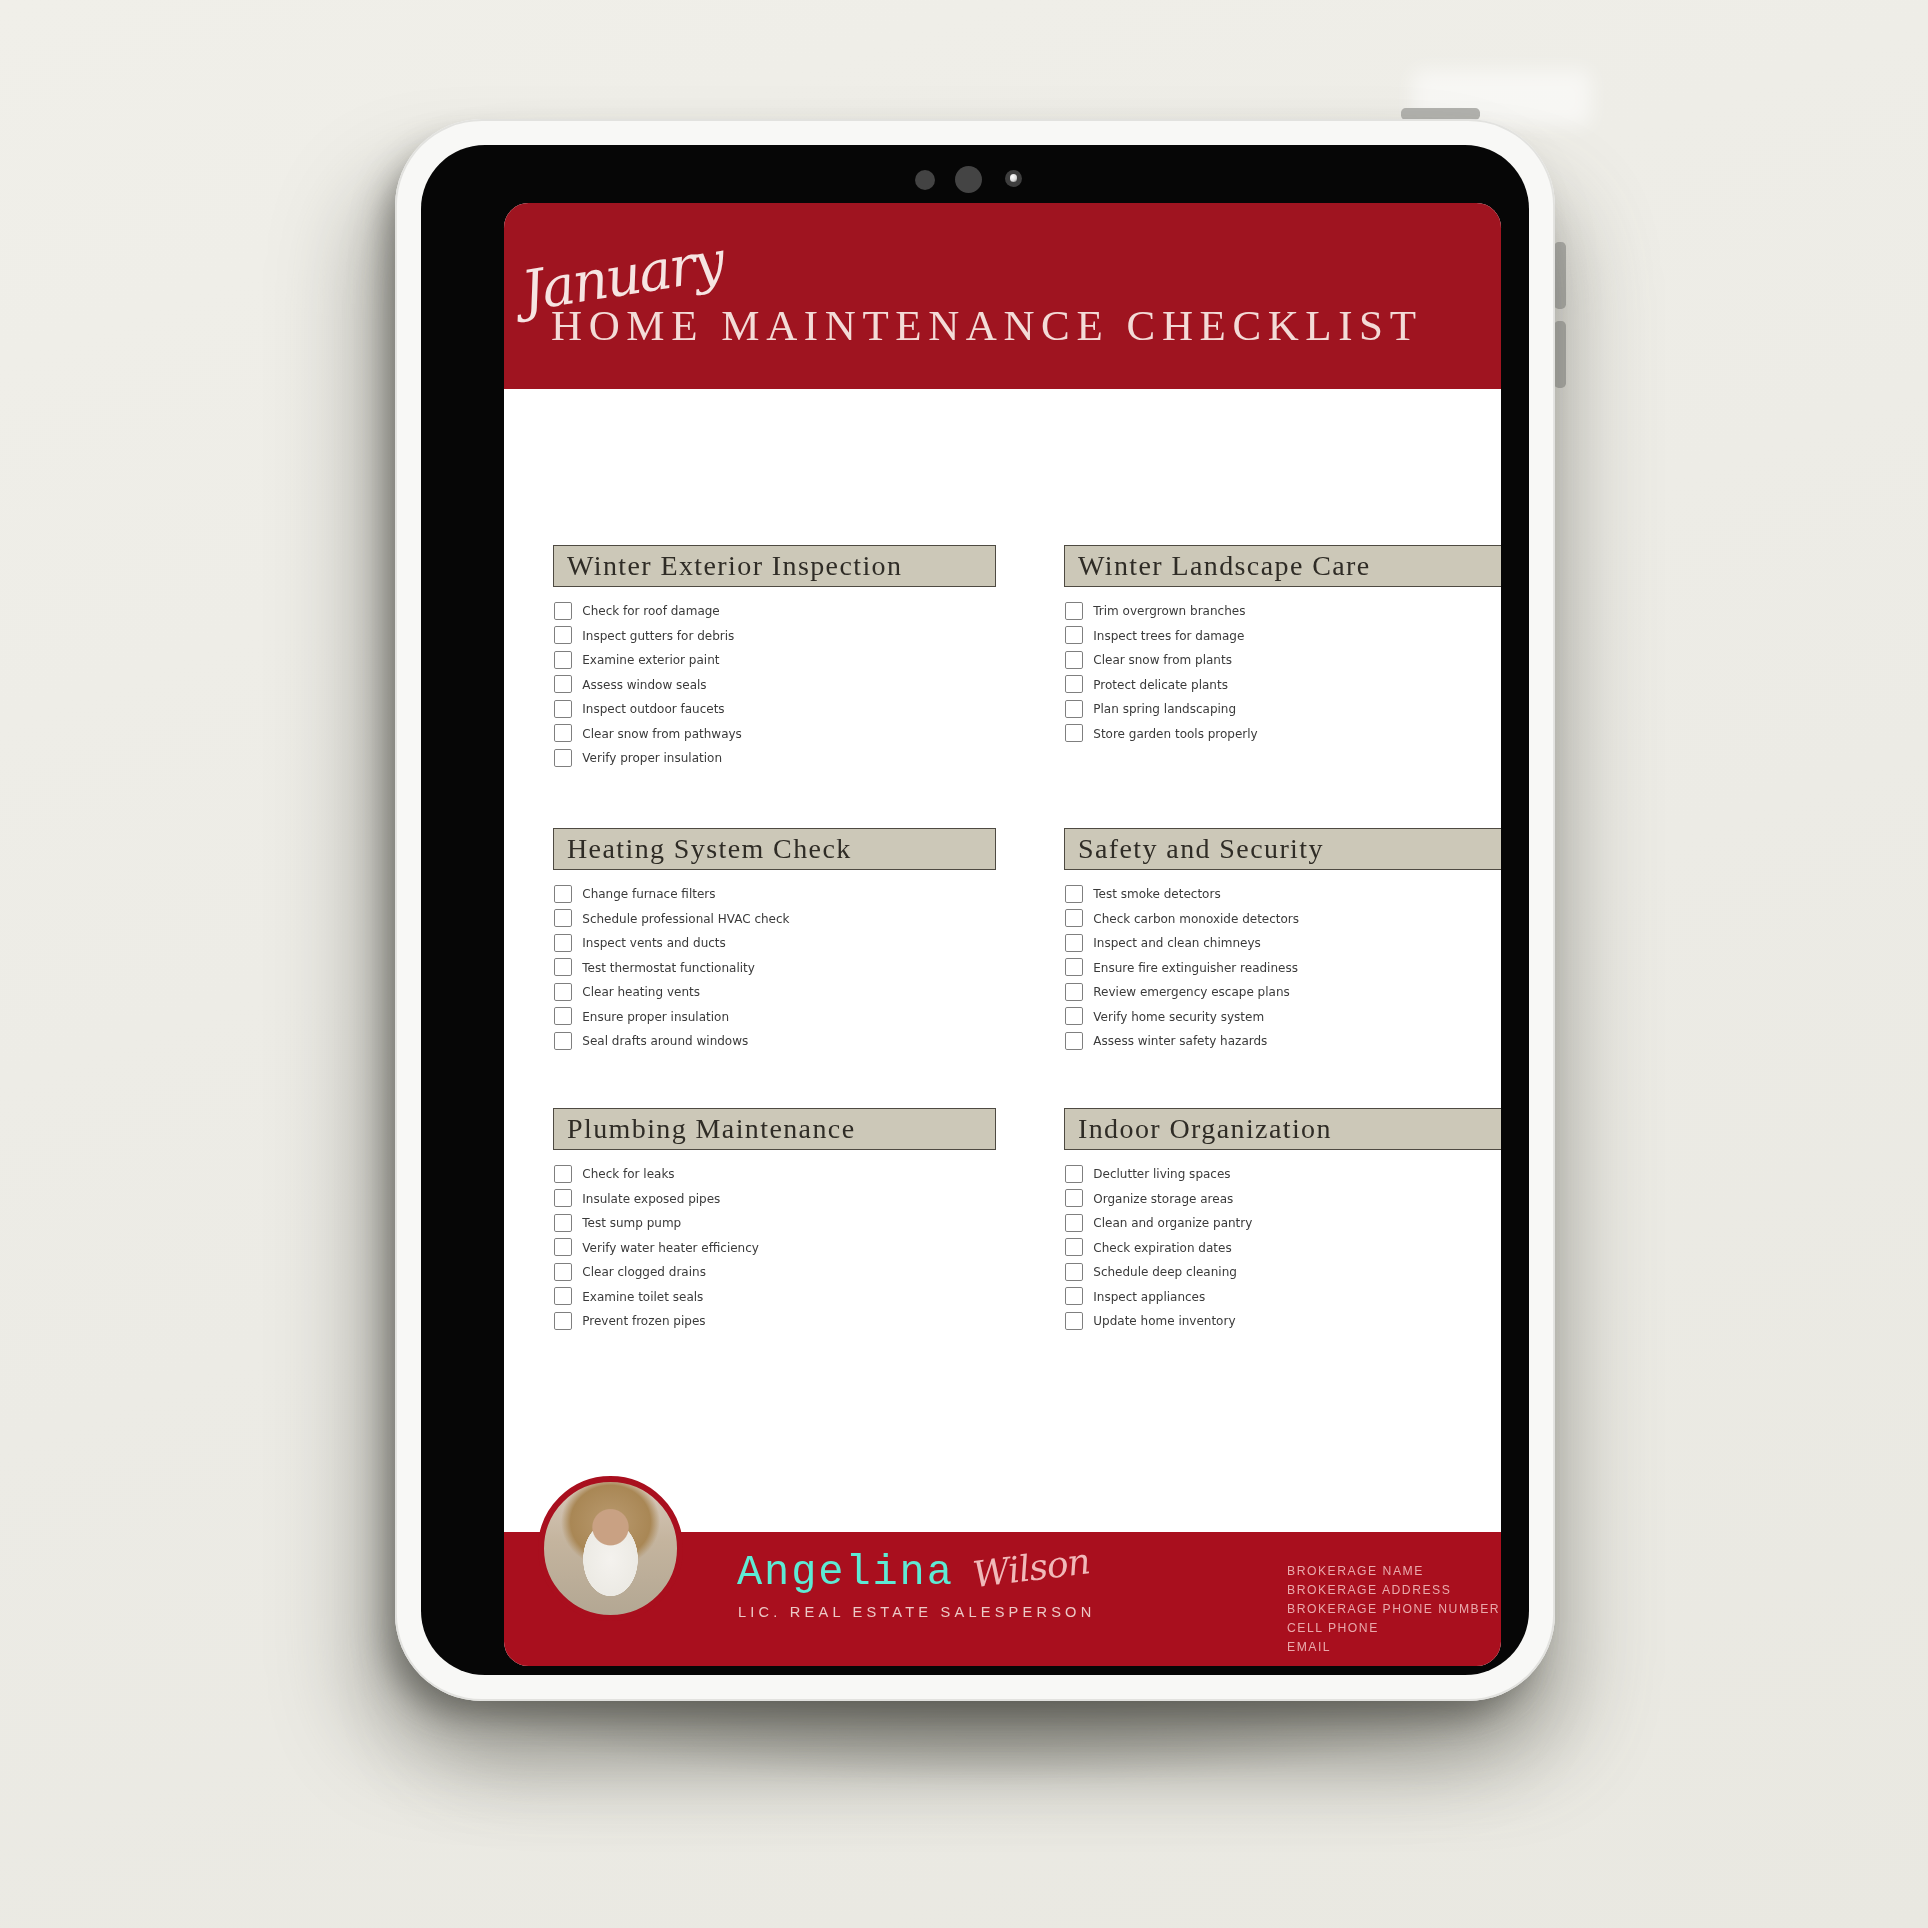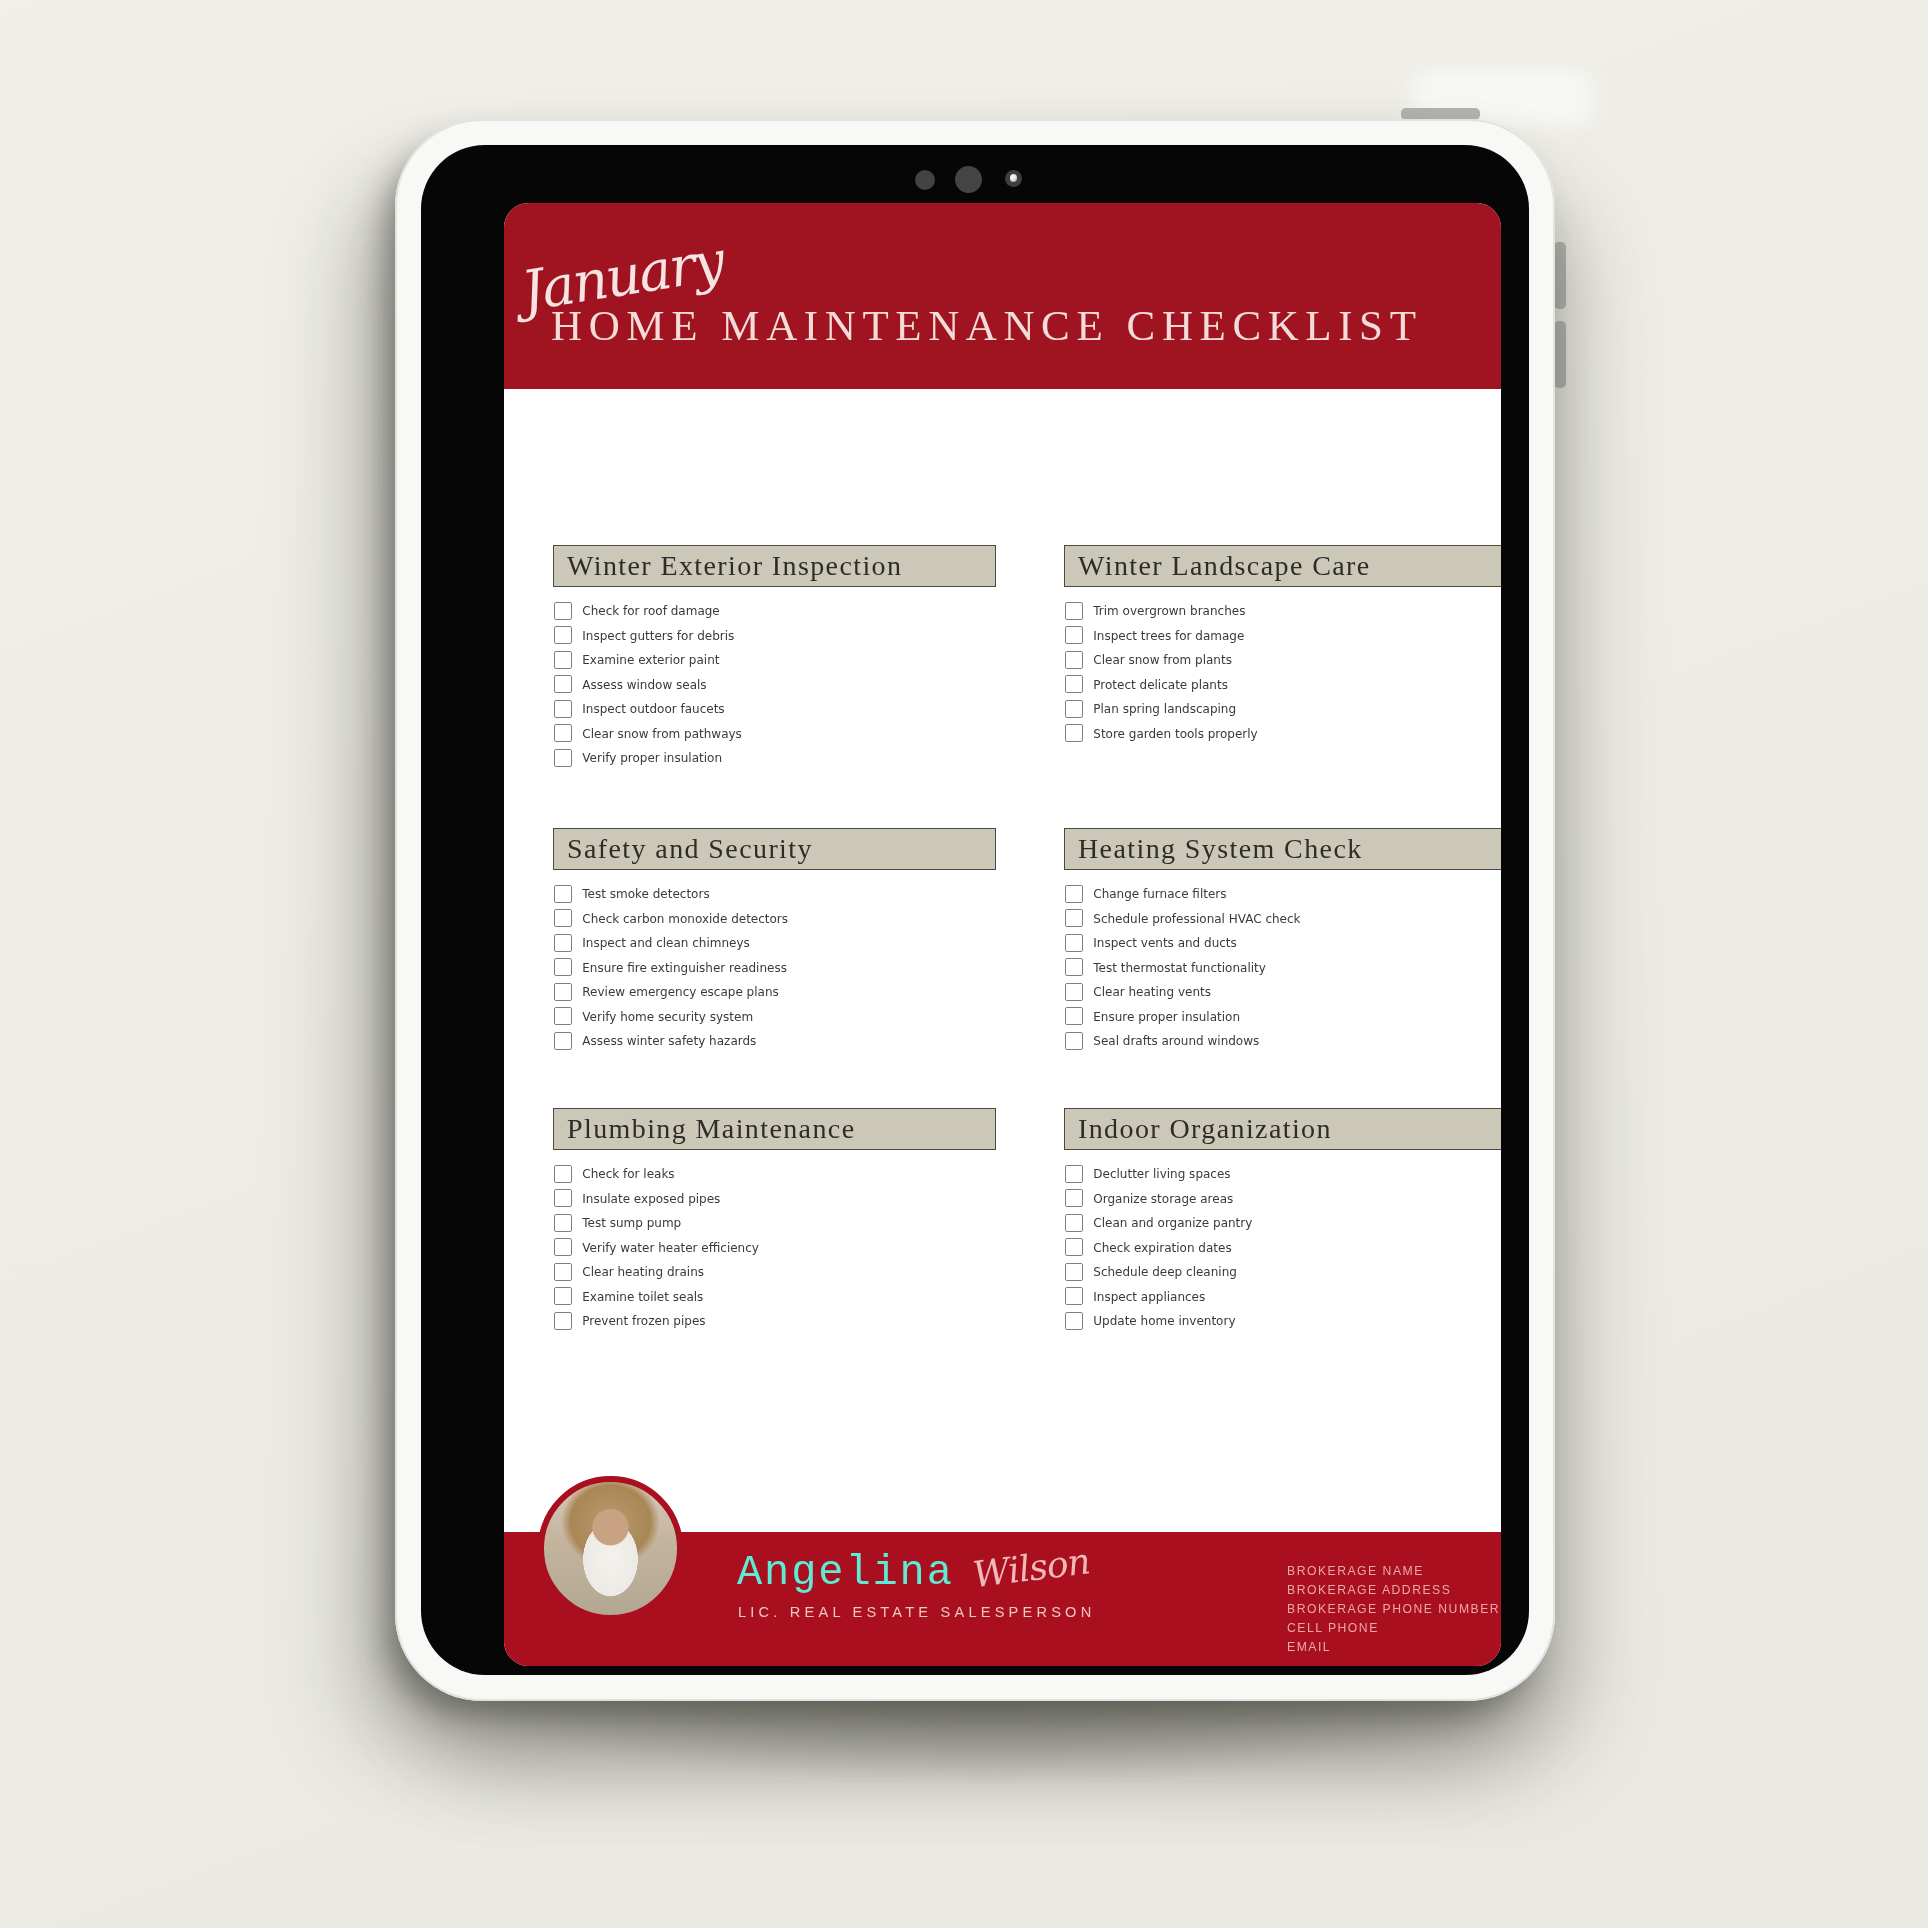--- a/index.html
+++ b/index.html
@@ -208,20 +208,62 @@
     <span class="item-label">Plan spring landscaping</span>
   </div>
 
   <div class="item">
     <span class="item-checkbox"></span>
     <span class="item-label">Store garden tools properly</span>
   </div>
 </div>
   </div>
 
+  <div class="sec sec-2">
+    <div class="sec-header">
+      <span class="sec-title">Heating System Check</span>
+    </div>
+    <div class="sec-items">
+  <div class="item">
+    <span class="item-checkbox"></span>
+    <span class="item-label">Change furnace filters</span>
+  </div>
+
+  <div class="item">
+    <span class="item-checkbox"></span>
+    <span class="item-label">Schedule professional HVAC check</span>
+  </div>
+
+  <div class="item">
+    <span class="item-checkbox"></span>
+    <span class="item-label">Inspect vents and ducts</span>
+  </div>
+
+  <div class="item">
+    <span class="item-checkbox"></span>
+    <span class="item-label">Test thermostat functionality</span>
+  </div>
+
+  <div class="item">
+    <span class="item-checkbox"></span>
+    <span class="item-label">Clear heating vents</span>
+  </div>
+
+  <div class="item">
+    <span class="item-checkbox"></span>
+    <span class="item-label">Ensure proper insulation</span>
+  </div>
+
+  <div class="item">
+    <span class="item-checkbox"></span>
+    <span class="item-label">Seal drafts around windows</span>
+  </div>
+</div>
+  </div>
+
   <div class="sec sec-3">
     <div class="sec-header">
       <span class="sec-title">Safety and Security</span>
     </div>
     <div class="sec-items">
   <div class="item">
     <span class="item-checkbox"></span>
     <span class="item-label">Test smoke detectors</span>
   </div>
 
@@ -250,62 +292,20 @@
     <span class="item-label">Verify home security system</span>
   </div>
 
   <div class="item">
     <span class="item-checkbox"></span>
     <span class="item-label">Assess winter safety hazards</span>
   </div>
 </div>
   </div>
 
-  <div class="sec sec-2">
-    <div class="sec-header">
-      <span class="sec-title">Heating System Check</span>
-    </div>
-    <div class="sec-items">
-  <div class="item">
-    <span class="item-checkbox"></span>
-    <span class="item-label">Change furnace filters</span>
-  </div>
-
-  <div class="item">
-    <span class="item-checkbox"></span>
-    <span class="item-label">Schedule professional HVAC check</span>
-  </div>
-
-  <div class="item">
-    <span class="item-checkbox"></span>
-    <span class="item-label">Inspect vents and ducts</span>
-  </div>
-
-  <div class="item">
-    <span class="item-checkbox"></span>
-    <span class="item-label">Test thermostat functionality</span>
-  </div>
-
-  <div class="item">
-    <span class="item-checkbox"></span>
-    <span class="item-label">Clear heating vents</span>
-  </div>
-
-  <div class="item">
-    <span class="item-checkbox"></span>
-    <span class="item-label">Ensure proper insulation</span>
-  </div>
-
-  <div class="item">
-    <span class="item-checkbox"></span>
-    <span class="item-label">Seal drafts around windows</span>
-  </div>
-</div>
-  </div>
-
   <div class="sec sec-4">
     <div class="sec-header">
       <span class="sec-title">Plumbing Maintenance</span>
     </div>
     <div class="sec-items">
   <div class="item">
     <span class="item-checkbox"></span>
     <span class="item-label">Check for leaks</span>
   </div>
 
@@ -319,21 +319,21 @@
     <span class="item-label">Test sump pump</span>
   </div>
 
   <div class="item">
     <span class="item-checkbox"></span>
     <span class="item-label">Verify water heater efficiency</span>
   </div>
 
   <div class="item">
     <span class="item-checkbox"></span>
-    <span class="item-label">Clear heating drains</span>
+    <span class="item-label">Clear clogged drains</span>
   </div>
 
   <div class="item">
     <span class="item-checkbox"></span>
     <span class="item-label">Examine toilet seals</span>
   </div>
 
   <div class="item">
     <span class="item-checkbox"></span>
     <span class="item-label">Prevent frozen pipes</span>

